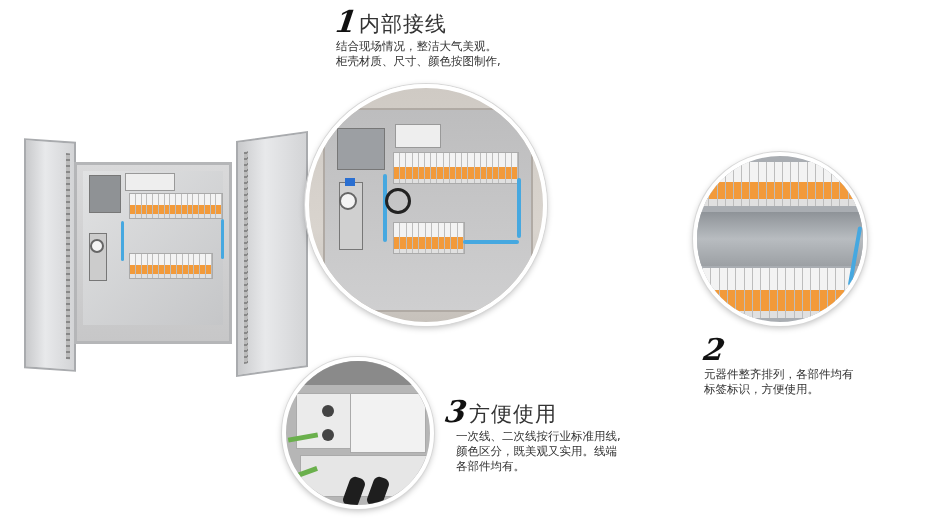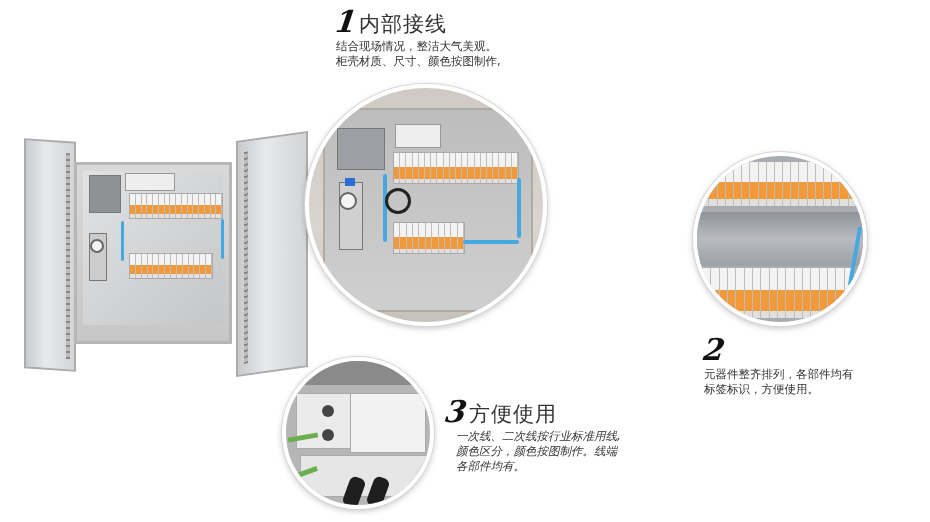--- a/index.html
+++ b/index.html
@@ -216,18 +216,18 @@
     <div>元器件整齐排列，各部件均有</div>
     <div>标签标识，方便使用。</div>
   </div>
 </div>
 
 <div class="abs" style="left:446px;top:398px;">
   <div class="cap-title">
     <span class="cap-num">3</span>
     <span class="cap-text">方便使用</span>
   </div>
-  <div class="cap-desc" style="padding-left:10px;font-style:italic;">
+  <div class="cap-desc" style="padding-left:10px;">
     <div>一次线、二次线按行业标准用线,</div>
-    <div>颜色区分，颜色按图制作。线端</div>
+    <div>颜色区分，既美观又实用。线端</div>
     <div>各部件均有。</div>
   </div>
 </div>
 
 </body></html>

